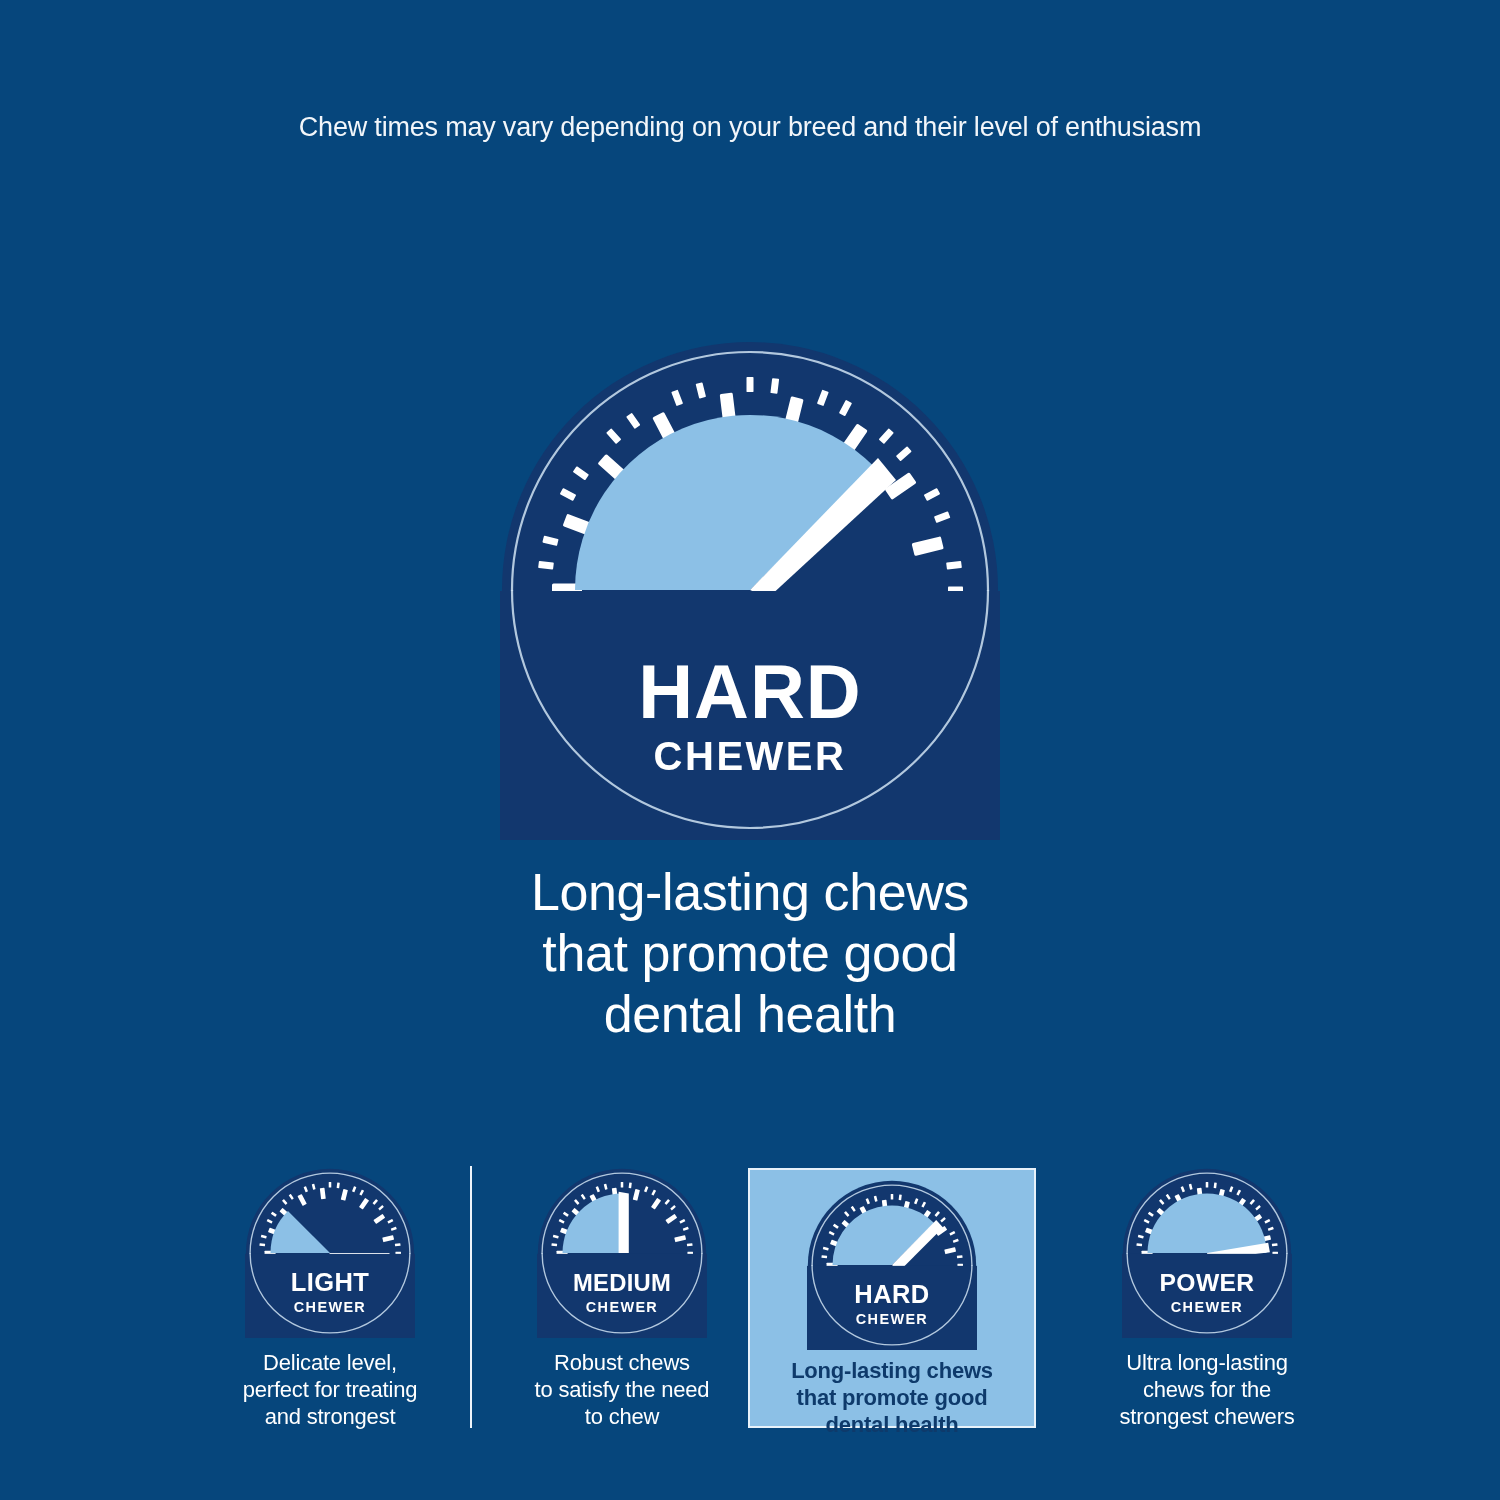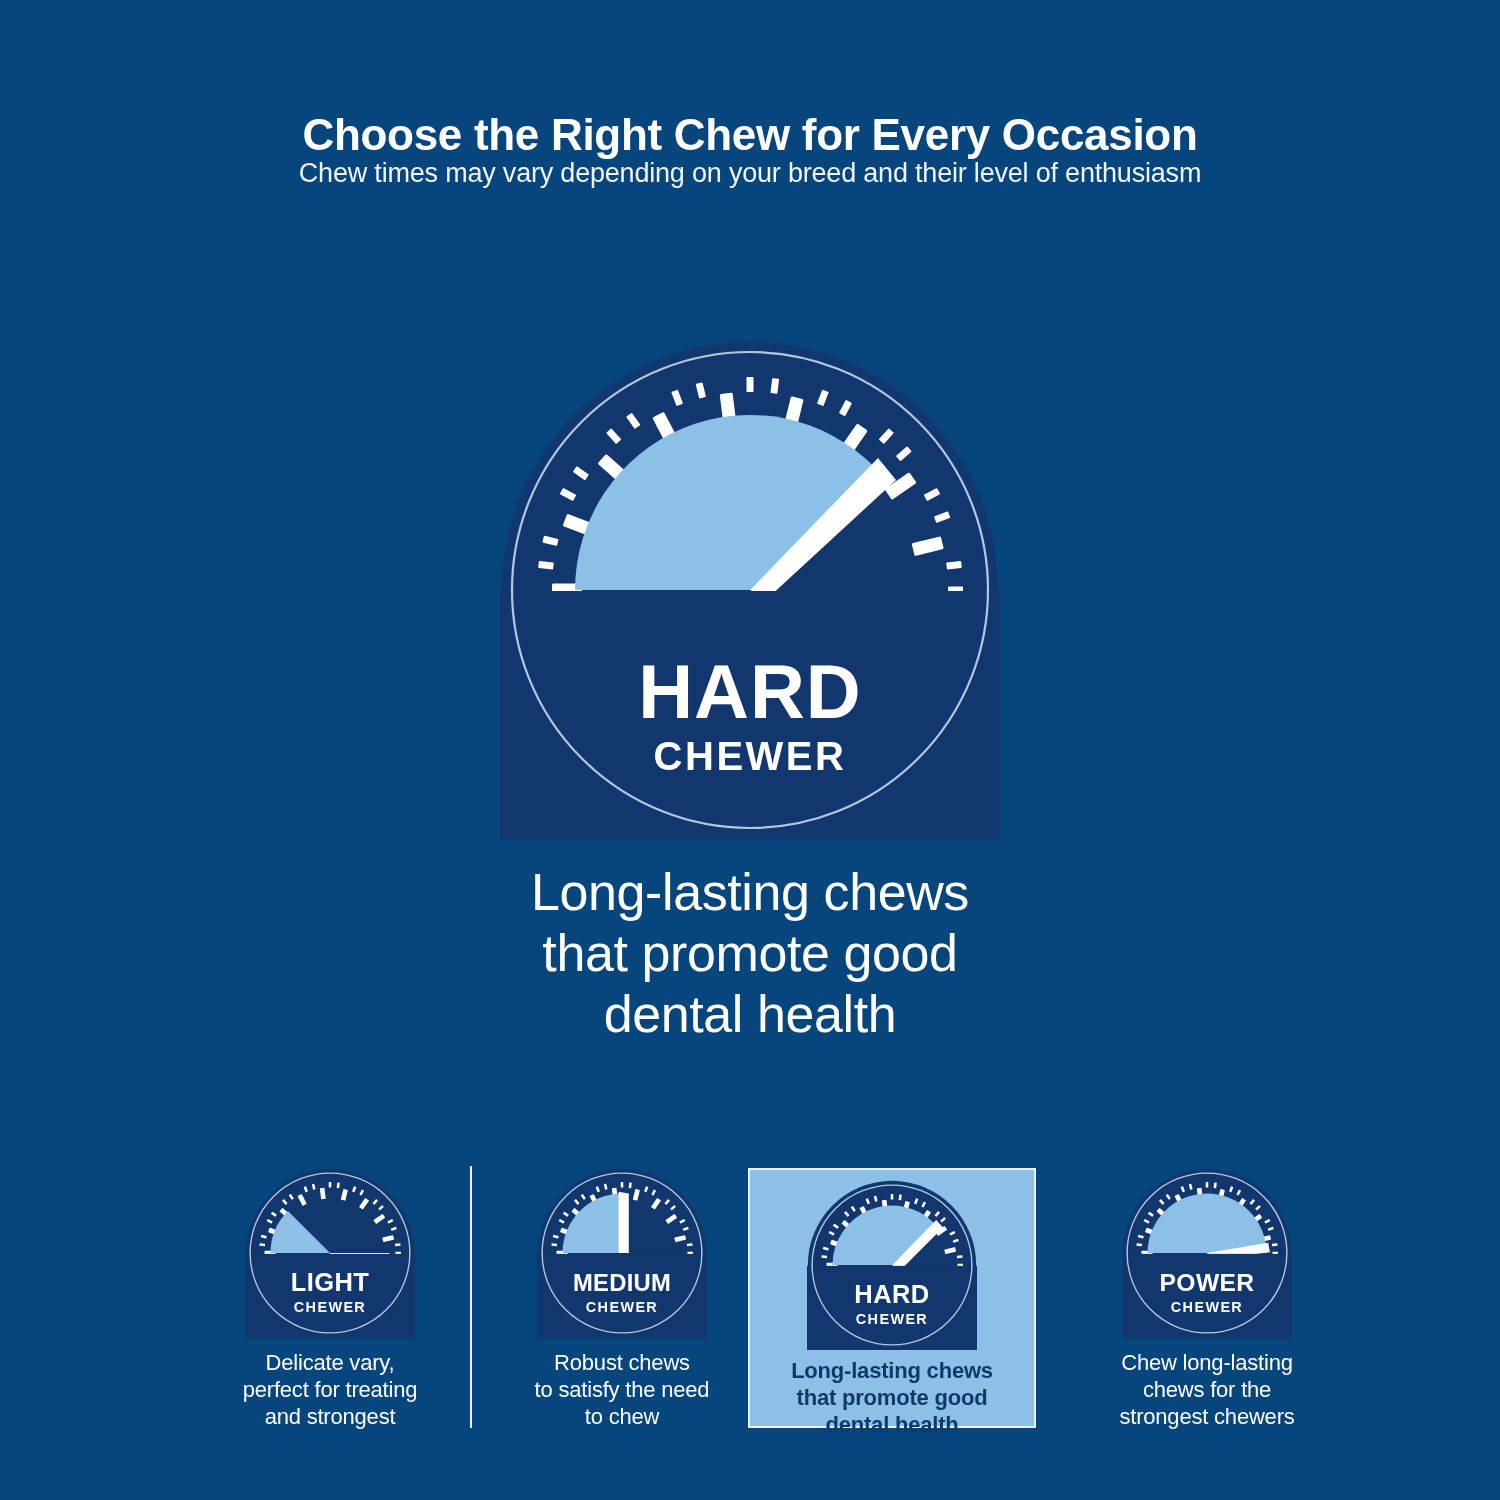--- a/index.html
+++ b/index.html
@@ -117,21 +117,20 @@
   .panel-hl{ z-index:1; }
   .cell{ z-index:2; }
   .divider{ z-index:2; }
 </style>
 </head>
 <body>
 
 <div id="page">
 
   <div class="header">
-    <div class="headline">Choose the Right Chew for Every Occasion</div>
     <div class="subhead">Chew times may vary depending on your breed and their level of enthusiasm</div>
   </div>
 
   <div class="hero-badge">
     <svg viewBox="0 0 500 500" aria-hidden="true">
       <defs>
         <clipPath id="heroTop">
             <rect x="0" y="0" width="500" height="250"></rect>
           </clipPath>
       </defs>
@@ -230,21 +229,21 @@
           <path d="M 30 100 A 70 70 0 0 1 50.5 50.5 L 100 100 Z" fill="#8cc0e6"></path>
           <path d="M 100 100 L 36 100 L 36 108 L 100 108 Z" fill="#ffffff" transform="rotate(-45 100 100)"></path>
           <path d="M 100 100 L 170 100 L 170 108 L 100 108 Z" fill="#ffffff"></path>
           <rect x="0" y="101" width="200" height="99" fill="#12376e"></rect>
           <path d="M 6 100 A 94 94 0 0 0 194 100" fill="none" stroke="#cfe2f2" stroke-width="1.6" opacity="0.85"></path>
           <text x="100" y="145" text-anchor="middle" font-family="Liberation Sans, sans-serif" font-size="30" font-weight="bold" fill="#ffffff" letter-spacing="0.5">LIGHT</text>
           <text x="100" y="170" text-anchor="middle" font-family="Liberation Sans, sans-serif" font-size="17" font-weight="bold" fill="#ffffff" letter-spacing="1.6">CHEWER</text>
         </svg>
       </div>
       <div class="desc">
-        <div>Delicate vary,</div>
+        <div>Delicate level,</div>
         <div>perfect for treating</div>
         <div>and strongest</div>
       </div>
     </div>
 
     <div class="cell c1">
       <div class="mini-wrap">
         <svg class="mini" viewBox="0 0 200 200">
           <circle cx="100" cy="100" r="99" fill="#12376e"></circle>
           <circle cx="100" cy="100" r="94" fill="none" stroke="#cfe2f2" stroke-width="1.6" opacity="0.85"></circle>
@@ -377,20 +376,20 @@
             </g>
           <path d="M 30 100 A 70 70 0 0 1 170 100 Z" fill="#8cc0e6"></path>
           <path d="M 100 100 L 172 88 L 174 99 L 102 108 Z" fill="#ffffff"></path>
           <rect x="0" y="101" width="200" height="99" fill="#12376e"></rect>
           <path d="M 6 100 A 94 94 0 0 0 194 100" fill="none" stroke="#cfe2f2" stroke-width="1.6" opacity="0.85"></path>
           <text x="100" y="145" text-anchor="middle" font-family="Liberation Sans, sans-serif" font-size="29" font-weight="bold" fill="#ffffff" letter-spacing="0.4">POWER</text>
           <text x="100" y="170" text-anchor="middle" font-family="Liberation Sans, sans-serif" font-size="17" font-weight="bold" fill="#ffffff" letter-spacing="1.6">CHEWER</text>
         </svg>
       </div>
       <div class="desc">
-        <div>Chew long-lasting</div>
+        <div>Ultra long-lasting</div>
         <div>chews for the</div>
         <div>strongest chewers</div>
       </div>
     </div>
 
   </div>
 </div>
 
 </body></html>

